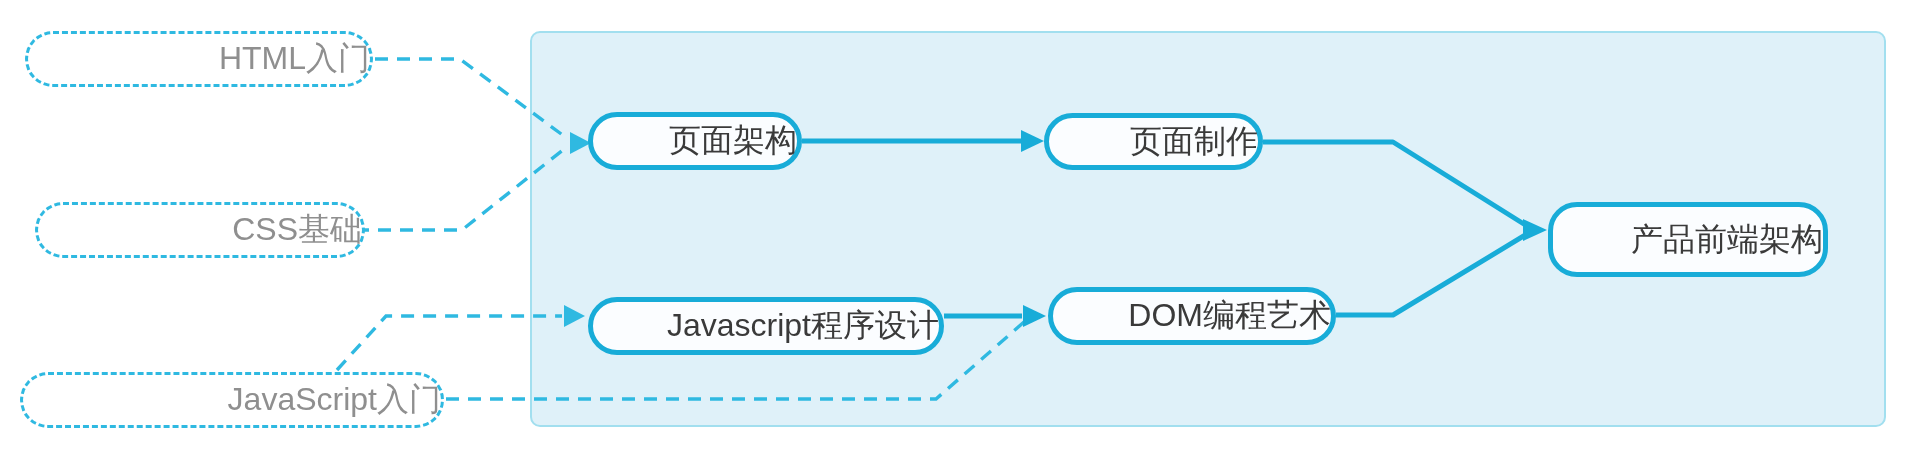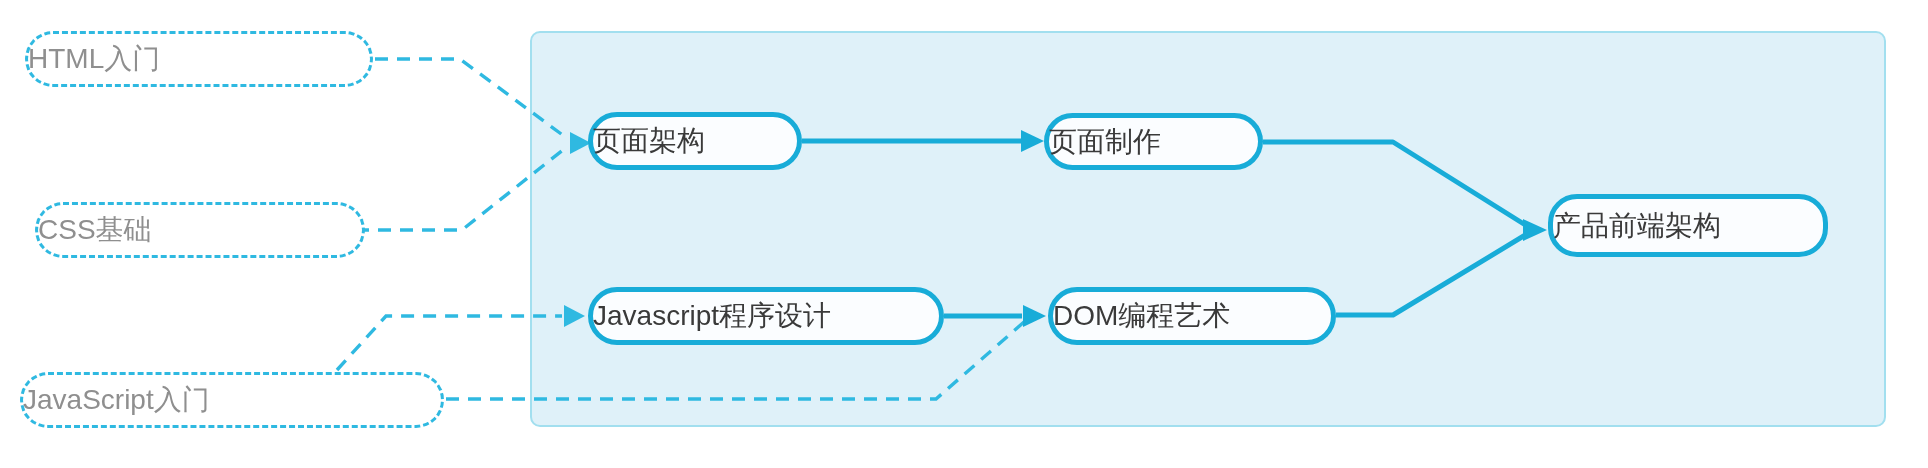--- a/index.html
+++ b/index.html
@@ -39,44 +39,44 @@
   svg .edge-solid{
     fill:none;
     stroke:var(--accent-solid);
     stroke-width:5;
     stroke-linejoin:round;
   }
   svg .arrow-solid{fill:var(--accent-solid);stroke:none;}
   svg .arrow-dashed{fill:var(--accent-dashed);stroke:none;}
   .node{
     position:absolute;
-    display:flex;align-items:center;justify-content:flex-start;
+    display:flex;align-items:center;justify-content:flex-end;
     background:var(--node-fill);
-    font-size:28px;
+    font-size:32px;
     white-space:nowrap;
     border-radius:29px;
   }
   .node.dashed{
     border:3px dashed var(--accent-dashed);
     color:var(--text-gray);
     background:#ffffff;
   }
   .node.solid{
     border:5px solid var(--accent-solid);
     color:var(--text-dark);
   }
   
   .n-html-intro {left:25px;  top:31px;  width:348px; height:56px;}
   .n-css-basics {left:35px;  top:202px; width:330px; height:56px;}
   .n-js-intro   {left:20px;  top:372px; width:424px; height:56px;}
   .n-page-make  {left:588px; top:112px; width:214px; height:58px;}
   .n-page-arch  {left:1044px;top:113px; width:219px; height:57px;}
-  .n-js-prog    {left:588px; top:287px; width:356px; height:58px;}
+  .n-js-prog    {left:588px; top:297px; width:356px; height:58px;}
   .n-dom-art    {left:1048px;top:287px; width:288px; height:58px;}
-  .n-product    {left:1548px;top:194px; width:280px; height:63px;}
+  .n-product    {left:1548px;top:202px; width:280px; height:75px;}
 </style>
 </head>
 <body>
 
 <div class="canvas">
 
   <div class="panel"></div>
 
   <svg class="edges" viewBox="0 0 1928 468">
 

